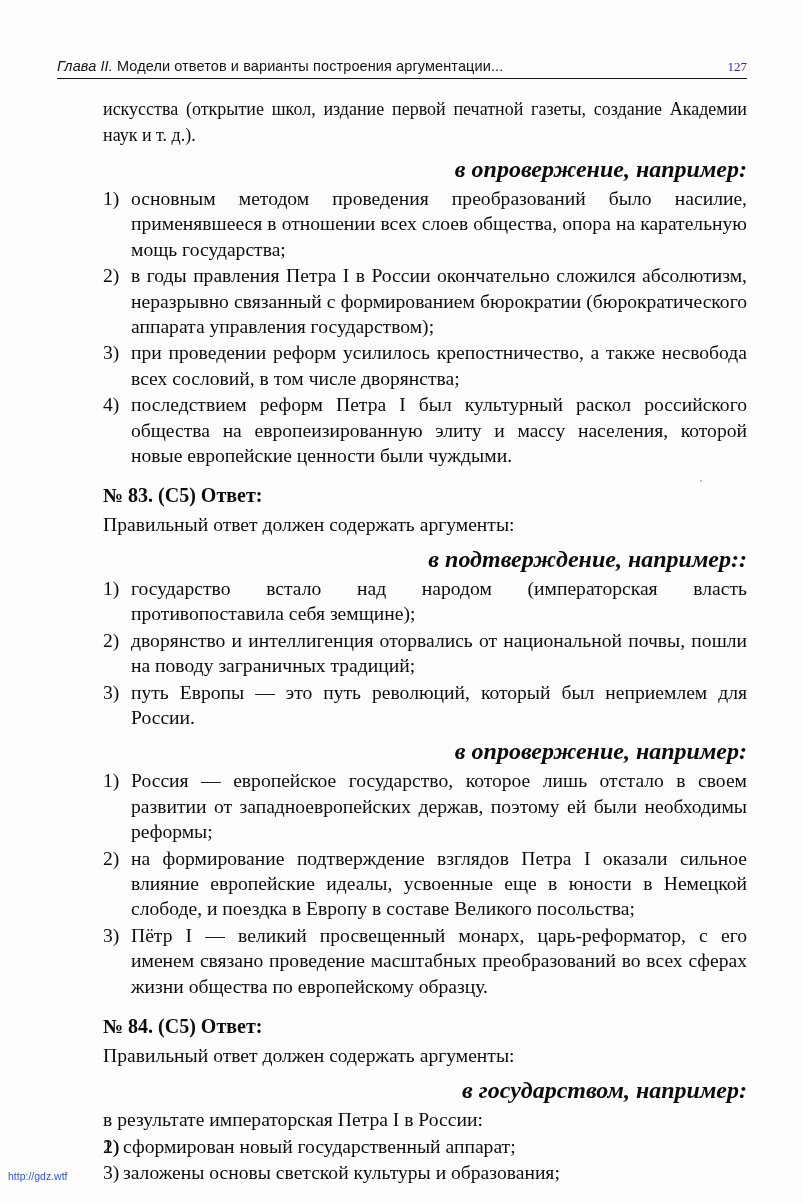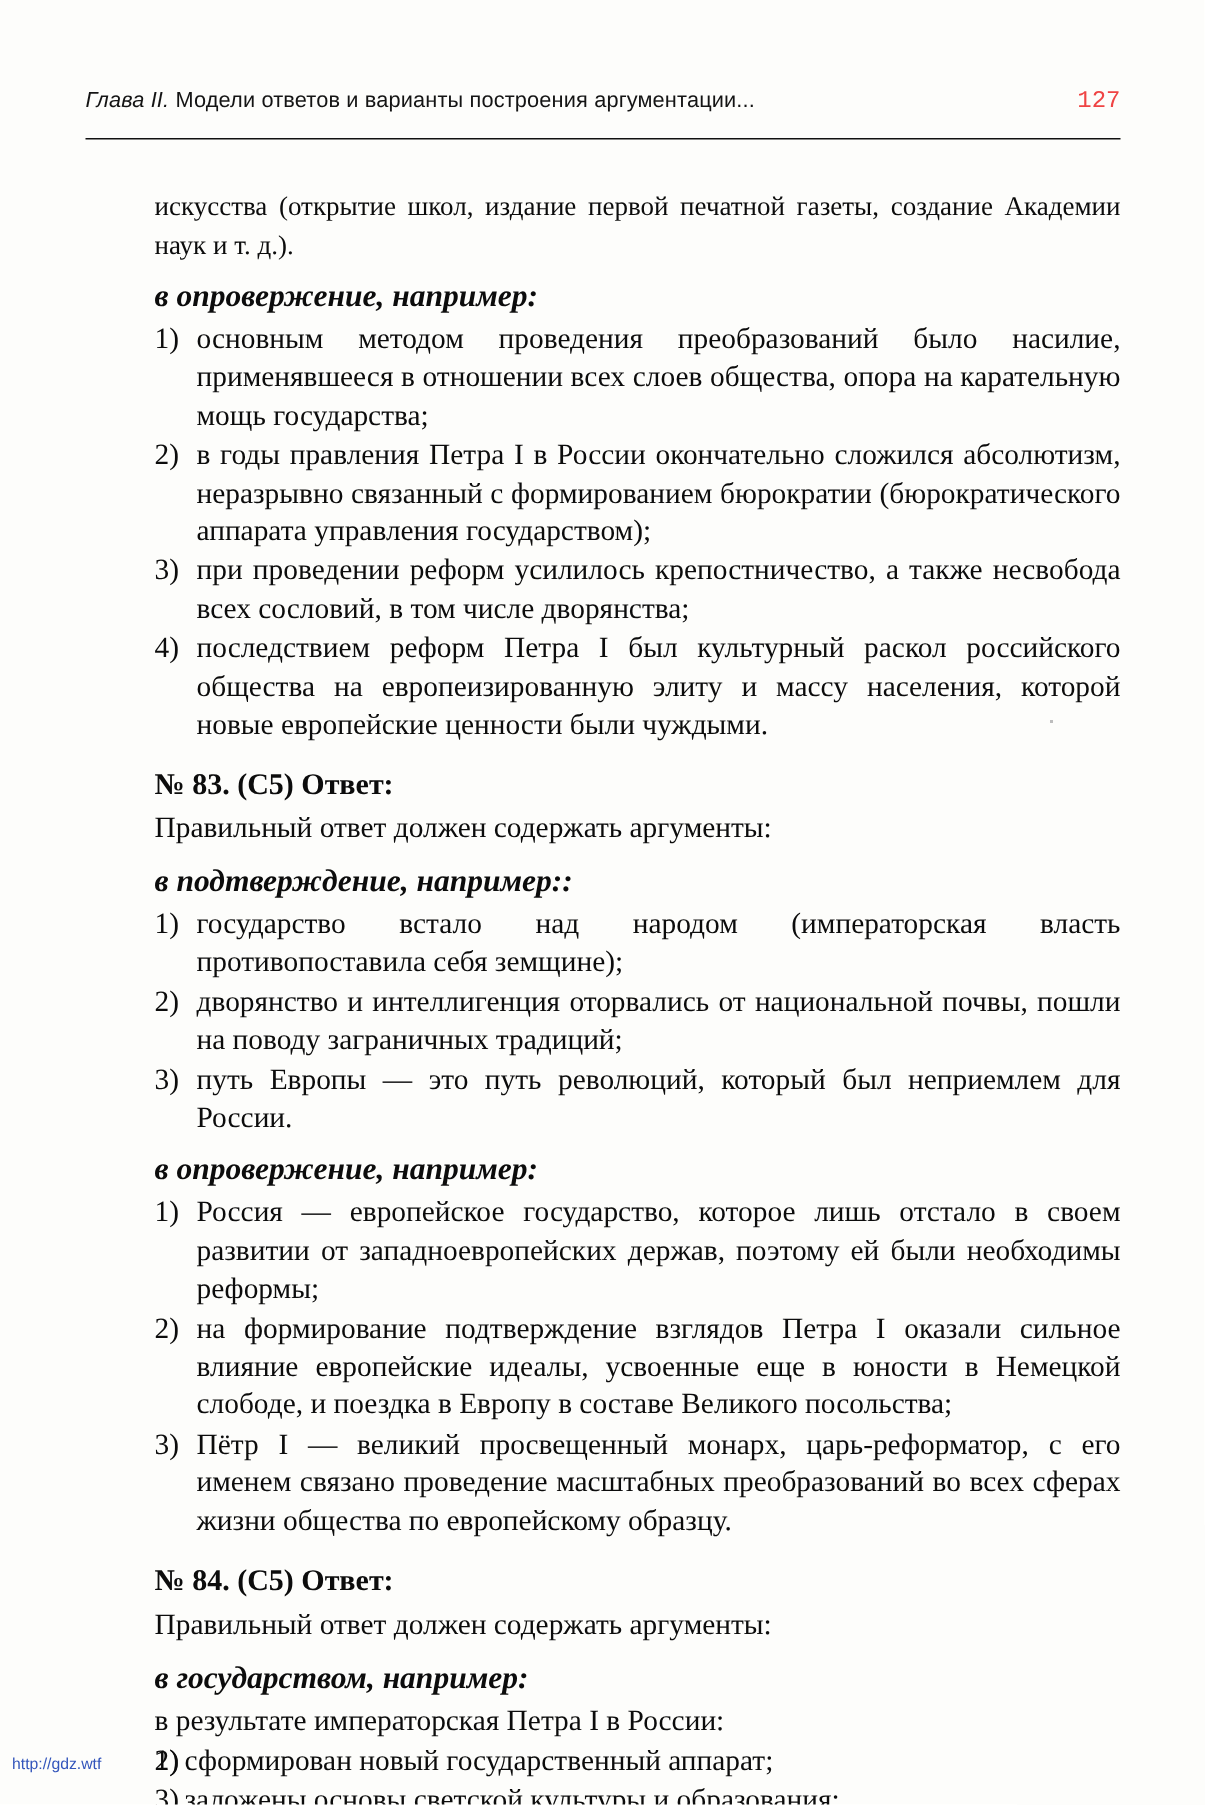--- a/index.html
+++ b/index.html
@@ -26,57 +26,58 @@
     position: absolute;
     left: 57px;
     top: 58px;
     width: 690px;
   }
   .header-row {
     display: flex;
     align-items: baseline;
     justify-content: space-between;
     font-size: 15.5px;
-    padding-bottom: 16px;
+    padding-bottom: 3px;
     border-bottom: 1.6px solid #111;
-    margin-bottom: 32px;
+    margin-bottom: 18px;
     text-align: center;
   }
   .header-title {
     font-family: "Liberation Sans", sans-serif;
     font-size: 14.5px;
     letter-spacing: 0.1px;
     color: #141414;
   }
   .header-title .chap {
     font-style: italic;
   }
   .header-page {
-    font-family: Liberation Mono, monospace;
-    font-size: 16px;
-    color: #ef4444;
+    font-family: Liberation Serif, serif;
+    font-size: 13px;
+    color: #4c1d95;
   }
   .para {
     font-size: 18px;
     line-height: 25.5px;
     text-align: justify;
     margin: 0 0 2px 0;
     padding-left: 46px;
   }
   .para.first {
     padding-left: 46px;
     text-indent: 0;
   }
   .sub-italic {
-    font-size: 21px;
+    font-size: 24px;
     line-height: 25px;
     font-style: italic;
     font-weight: bold;
     padding-left: 46px;
     margin: 9px 0 4px 0;
+    text-align: right;
   }
   .list {
     margin: 0;
     padding: 0;
     list-style: none;
   }
   .list li {
     position: relative;
     font-size: 19.6px;
     line-height: 25.4px;

